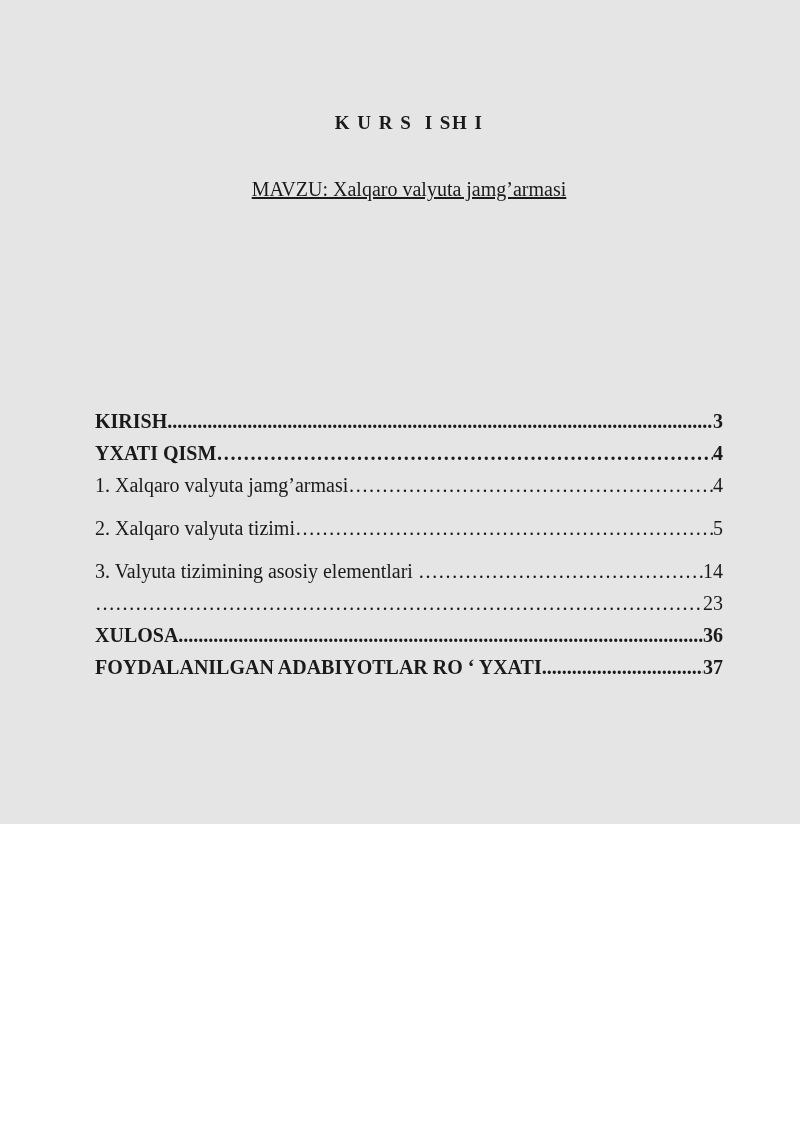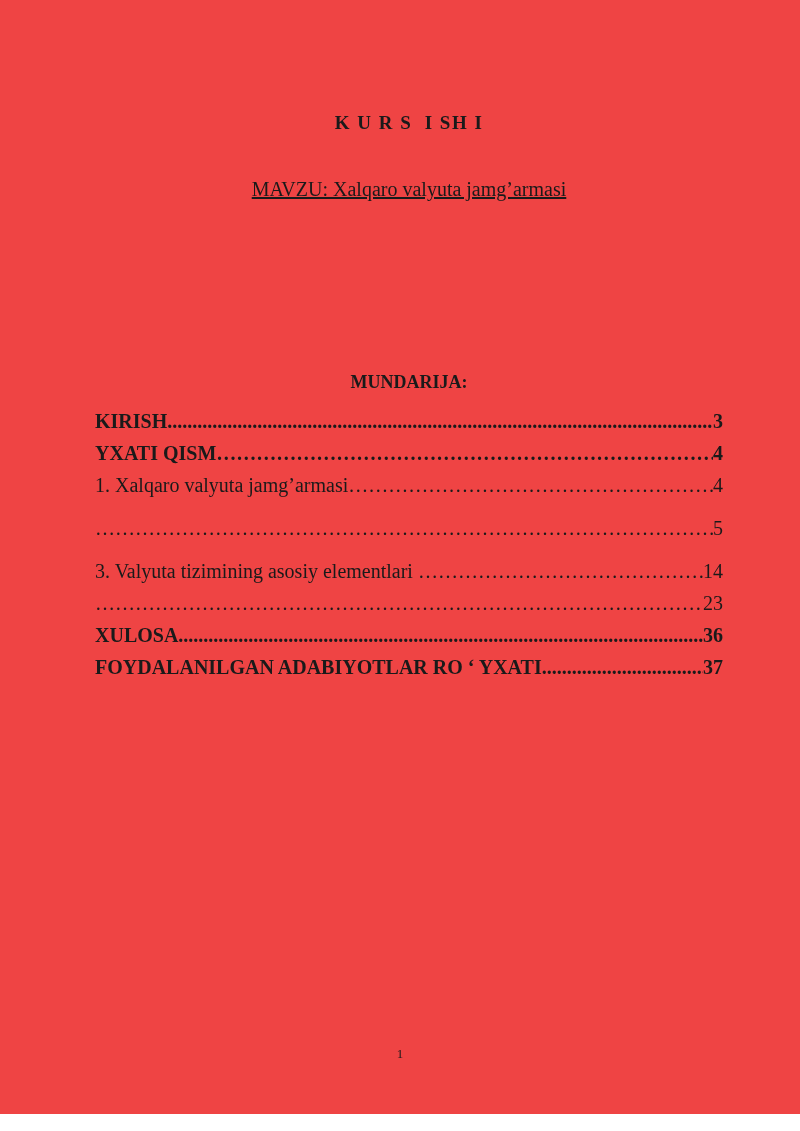--- a/index.html
+++ b/index.html
@@ -3,22 +3,22 @@
 <meta charset="utf-8">
 <style>
   html, body {
     margin: 0;
     padding: 0;
     background: #ffffff;
   }
   .page {
     position: relative;
     width: 800px;
-    height: 1114px;
-    background: #ef4444;
+    height: 824px;
+    background: #e5e5e5;
     font-family: "Liberation Serif", serif;
     color: #1a1a1a;
     overflow: hidden;
   }
   .doc-title {
     position: absolute;
     top: 112px;
     left: 95px;
     width: 628px;
     margin: 0;
@@ -91,21 +91,20 @@
 </style>
 </head>
 <body>
 
 <div class="page">
 
   <h1 class="doc-title">K U R S  I SH I</h1>
 
   <div class="doc-subtitle">MAVZU: Xalqaro valyuta jamg’armasi</div>
 
-  <h2 class="toc-heading">MUNDARIJA:</h2>
 
   <div class="toc">
 
     <div class="toc-row bold">
       <span class="label">KIRISH</span>
       <span class="dots">............................................................................................................................................................................................................................................................................................................</span>
       <span class="pg">3</span>
     </div>
 
     <div class="toc-row bold">
@@ -114,20 +113,21 @@
       <span class="pg">4</span>
     </div>
 
     <div class="toc-row">
       <span class="label">1. Xalqaro valyuta jamg’armasi</span>
       <span class="dots">………………………………………………………………………………………………………………………………………………………………………………………………………………………………………………………………………………………………………………………………………………………………………………………………………………………………………………………………………………………………………………………………………………………………………………………………………………………………………………………………………………………………………………………………………………………………………………………………………………………………</span>
       <span class="pg">4</span>
     </div>
 
     <div class="toc-row gap">
+      <span class="label">2. Xalqaro valyuta tizimi</span>
       <span class="dots">………………………………………………………………………………………………………………………………………………………………………………………………………………………………………………………………………………………………………………………………………………………………………………………………………………………………………………………………………………………………………………………………………………………………………………………………………………………………………………………………………………………………………………………………………………………………………………………………………………………………</span>
       <span class="pg">5</span>
     </div>
 
     <div class="toc-row gap">
       <span class="label">3. Valyuta tizimining asosiy elementlari </span>
       <span class="dots">………………………………………………………………………………………………………………………………………………………………………………………………………………………………………………………………………………………………………………………………………………………………………………………………………………………………………………………………………………………………………………………………………………………………………………………………………………………………………………………………………………………………………………………………………………………………………………………………………………………………</span>
       <span class="pg">14</span>
     </div>
 

